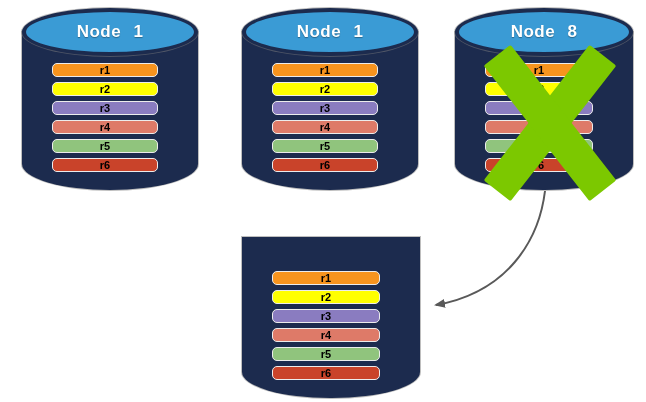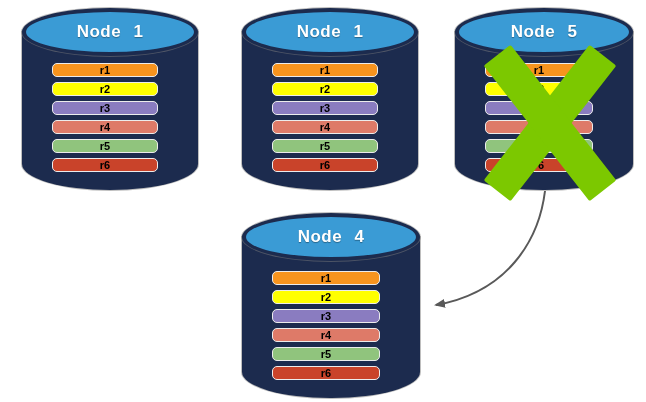--- a/index.html
+++ b/index.html
@@ -132,21 +132,21 @@
         </div>
         <div class="row-bar" style="background: rgb(201, 67, 42);">
           <span style="color: rgb(0, 0, 0);">r6</span>
         </div>
       </div>
   </div>
 
   <div class="node node-3" style="left:455px;top:8px;width:178px;height:182px;">
     <div class="cyl-body"></div>
     <div class="cyl-top">
-      <span class="node-title">Node 5</span>
+      <span class="node-title">Node 8</span>
     </div>
     <div class="rows">
         <div class="row-bar" style="background: rgb(247, 148, 30);">
           <span style="color: rgb(0, 0, 0);">r1</span>
         </div>
         <div class="row-bar" style="background: rgb(255, 255, 0);">
           <span style="color: rgb(0, 0, 0);">r2</span>
         </div>
         <div class="row-bar" style="background: rgb(138, 124, 192);">
           <span style="color: rgb(0, 0, 0);">r3</span>
@@ -162,23 +162,20 @@
         </div>
       </div>
     <div class="cross">
       <i class="arm a1"></i>
       <i class="arm a2"></i>
     </div>
   </div>
 
   <div class="node node-4" style="left:242px;top:213px;width:178px;height:185px;">
     <div class="cyl-body"></div>
-    <div class="cyl-top">
-      <span class="node-title">Node 4</span>
-    </div>
     <div class="rows">
         <div class="row-bar" style="background: rgb(247, 148, 30);">
           <span style="color: rgb(0, 0, 0);">r1</span>
         </div>
         <div class="row-bar" style="background: rgb(255, 255, 0);">
           <span style="color: rgb(0, 0, 0);">r2</span>
         </div>
         <div class="row-bar" style="background: rgb(138, 124, 192);">
           <span style="color: rgb(0, 0, 0);">r3</span>
         </div>

